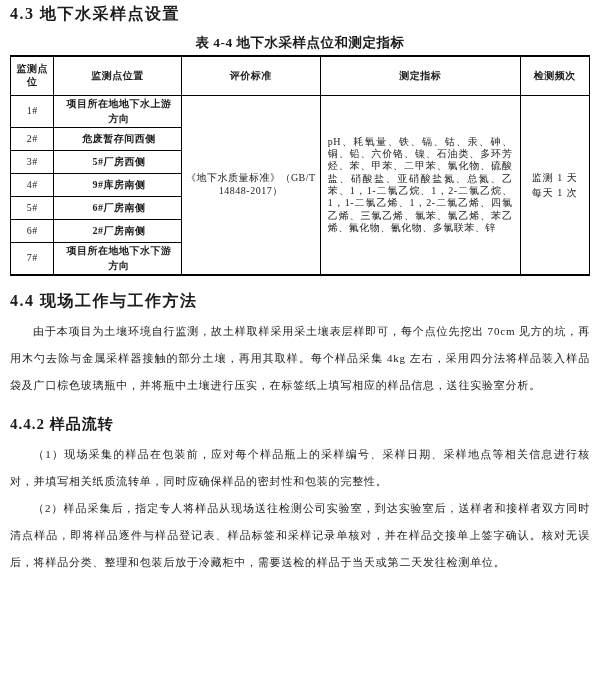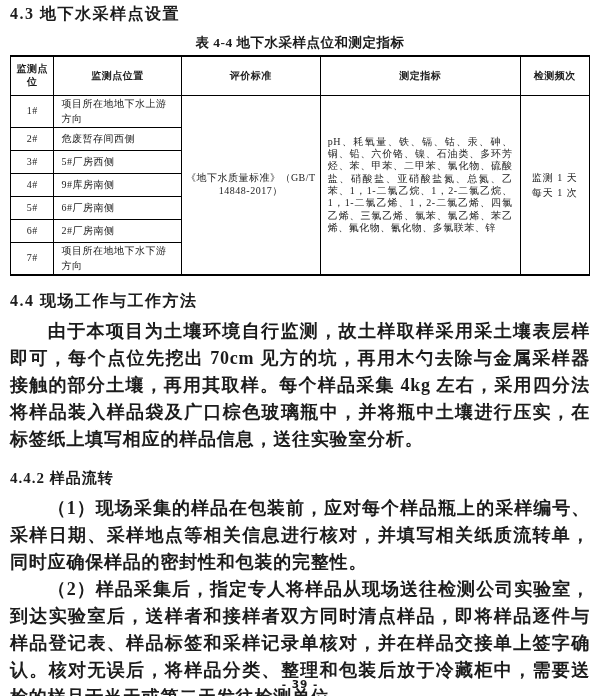--- a/index.html
+++ b/index.html
@@ -55,23 +55,24 @@
     line-height: 1.28;
     letter-spacing: 0.5px;
     word-break: break-all;
   }
   .gw-table th {
     font-weight: bold;
     height: 34px;
     padding: 2px 2px;
   }
   .gw-table td.loc {
-    text-align: left;
+    text-align: center;
     padding-left: 7px;
     line-height: 1.45;
+    font-weight: bold;
   }
   .gw-table td.pid {
     height: 20px;
   }
   .gw-table td.ind {
     text-align: justify;
     text-justify: inter-character;
     vertical-align: middle;
     padding: 2px 7px;
     line-height: 1.23;
@@ -91,28 +92,27 @@
     line-height: 20px;
   }
   .h441 {
     font-size: 15px;
     font-weight: bold;
     letter-spacing: 1px;
     margin: 16px 0 0 0;
     line-height: 19px;
   }
   .body-para {
-    font-size: 18px;
+    font-size: 11px;
     line-height: 27px;
     text-align: justify;
     text-justify: inter-character;
     text-indent: 2.1em;
     letter-spacing: 0.8px;
     margin: 7px 0 0 0;
-    font-weight: bold;
   }
   .body-para.cont { margin-top: 0; }
   .page-number {
     position: absolute;
     left: 0;
     bottom: 6px;
     width: 100%;
     text-align: center;
     font-size: 10.5px;
     font-weight: bold;
@@ -188,15 +188,14 @@
 
 
   <p class="body-para">由于本项目为土壤环境自行监测，故土样取样采用采土壤表层样即可，每个点位先挖出 70cm 见方的坑，再用木勺去除与金属采样器接触的部分土壤，再用其取样。每个样品采集 4kg 左右，采用四分法将样品装入样品袋及广口棕色玻璃瓶中，并将瓶中土壤进行压实，在标签纸上填写相应的样品信息，送往实验室分析。</p>
 
   <h2 class="h441">4.4.2 样品流转</h2>
 
   <p class="body-para">（1）现场采集的样品在包装前，应对每个样品瓶上的采样编号、采样日期、采样地点等相关信息进行核对，并填写相关纸质流转单，同时应确保样品的密封性和包装的完整性。</p>
 
   <p class="body-para cont">（2）样品采集后，指定专人将样品从现场送往检测公司实验室，到达实验室后，送样者和接样者双方同时清点样品，即将样品逐件与样品登记表、样品标签和采样记录单核对，并在样品交接单上签字确认。核对无误后，将样品分类、整理和包装后放于冷藏柜中，需要送检的样品于当天或第二天发往检测单位。</p>
 
-  <div class="page-number">- 39 -</div>
 
 </div>
 
 </body></html>

